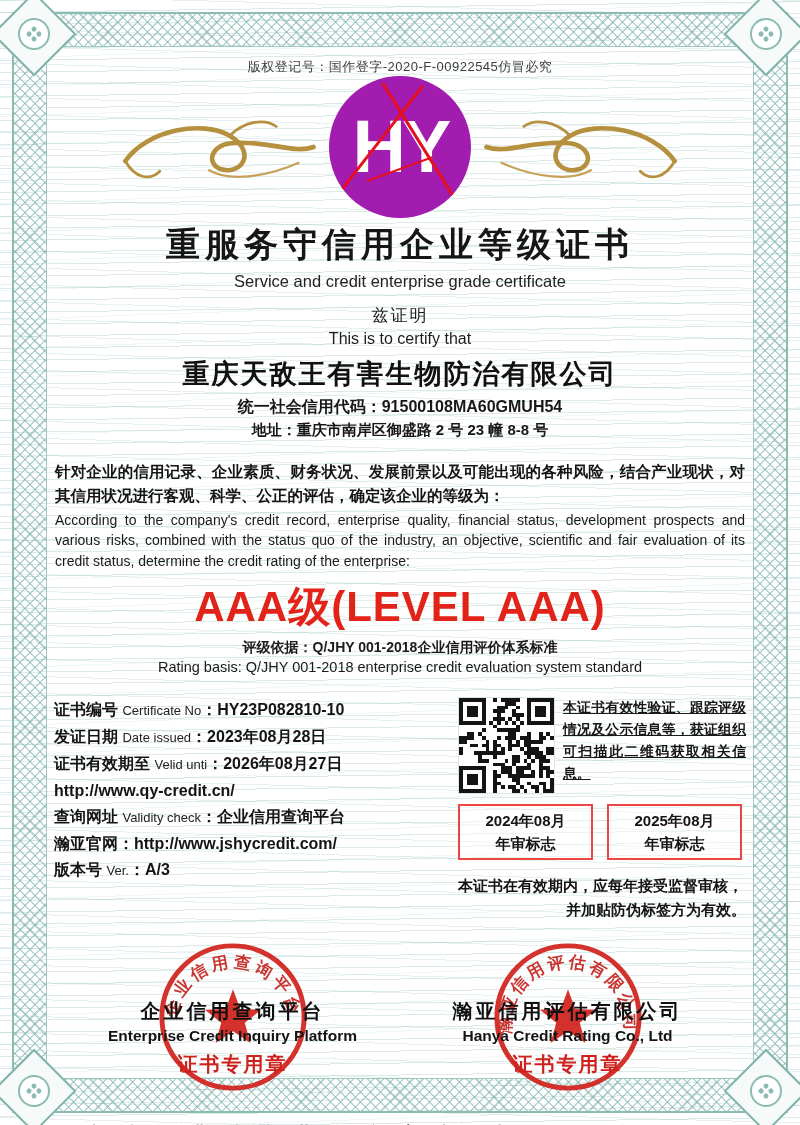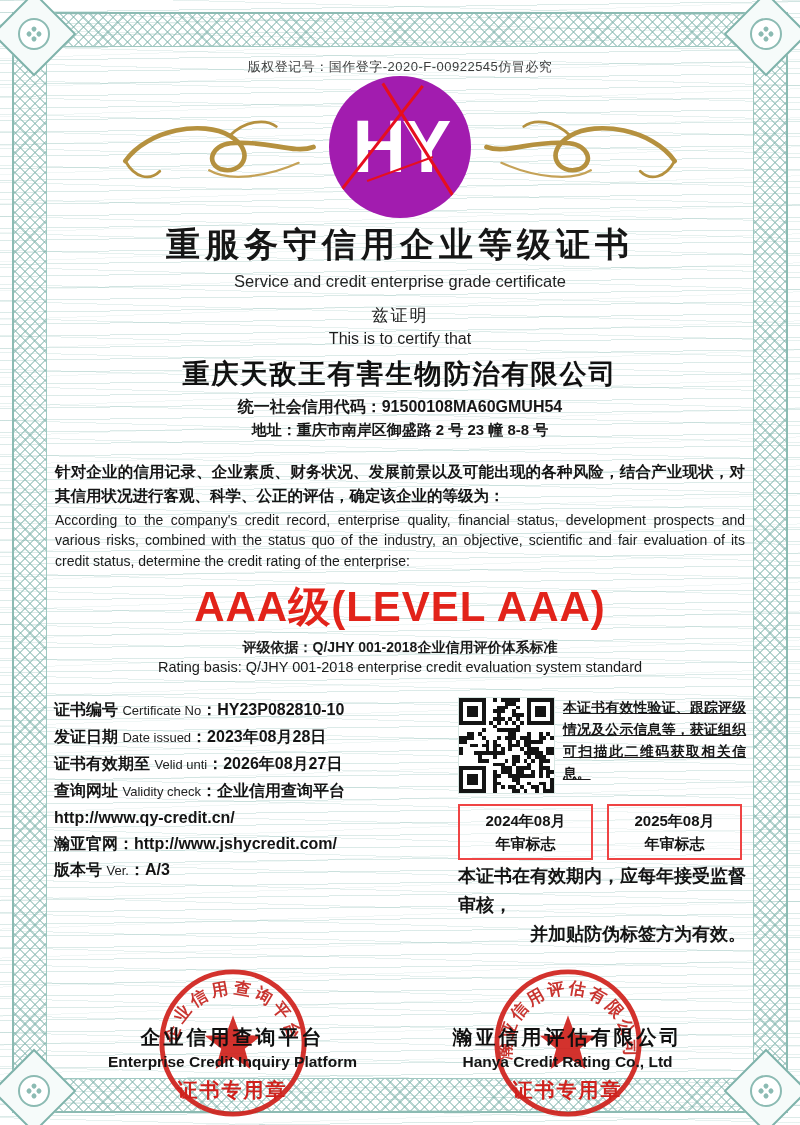--- a/index.html
+++ b/index.html
@@ -63,21 +63,21 @@
   .d-line{font-size:16px;font-weight:600;line-height:26px;color:#141414;white-space:nowrap;}
   .d-line .en{font-size:13px;font-weight:400;color:#222;}
   .d-right{width:288px;flex:0 0 auto;}
   .qr-row{display:flex;gap:8px;text-decoration:underline;}
   .qr{width:95px;height:95px;flex:0 0 auto;border:1px solid #d8e7e3;background:#fff;}
   .qr-note{font-size:13.8px;font-weight:600;line-height:1.6;color:#161616;text-align:justify;}
   .marks{display:flex;gap:14px;margin-top:10px;}
   .mark-box{width:131px;height:52px;border:2px solid #ef4444;background:rgba(255,255,255,.45);
             display:flex;flex-direction:column;align-items:center;justify-content:center;}
   .mark-box div{font-size:15px;font-weight:600;line-height:1.55;color:#141414;}
-  .sup-note{margin-top:2px;font-size:18px;font-weight:600;line-height:1.6;color:#141414;}
+  .sup-note{margin-top:14px;font-size:15px;font-weight:600;line-height:1.6;color:#141414;}
   .sup-note .l1{text-align:left;} .sup-note .l2{text-align:right;}
 
   .stamps{width:640px;margin-top:16px;display:flex;justify-content:space-between;}
   .stamp{position:relative;width:305px;height:162px;}
   .stamp svg.seal{position:absolute;left:50%;top:0;transform:translateX(-50%);width:158px;height:158px;opacity:.92;}
   .stamp .org-cn{position:absolute;left:0;right:0;top:60px;text-align:center;font-size:20px;font-weight:800;
                  letter-spacing:3px;color:#101010;}
   .stamp .org-en{position:absolute;left:0;right:0;top:89px;text-align:center;font-size:15.5px;font-weight:600;color:#141414;}
   .stamp .seal-text{position:absolute;left:0;right:0;top:113px;text-align:center;font-size:20px;font-weight:700;
                     letter-spacing:2px;color:#cf211c;}
@@ -155,22 +155,22 @@
 
     <div class="level">AAA级(LEVEL AAA)</div>
     <div class="basis-cn">评级依据：Q/JHY 001-2018企业信用评价体系标准</div>
     <div class="basis-en">Rating basis: Q/JHY 001-2018 enterprise credit evaluation system standard</div>
 
     <div class="details">
       <div class="d-left">
         <div class="d-line"><span>证书编号</span> <span class="en">Certificate No</span><span>：</span><span>HY23P082810-10</span></div>
         <div class="d-line"><span>发证日期</span> <span class="en">Date issued</span><span>：</span><span>2023年08月28日</span></div>
         <div class="d-line"><span>证书有效期至</span> <span class="en">Velid unti</span><span>：</span><span>2026年08月27日</span></div>
+        <div class="d-line">http://www.qy-credit.cn/</div>
         <div class="d-line"><span>查询网址</span> <span class="en">Validity check</span><span>：</span><span>企业信用查询平台</span></div>
-        <div class="d-line">http://www.qy-credit.cn/</div>
         <div class="d-line"><span>瀚亚官网</span><span>：</span><span>http://www.jshycredit.com/</span></div>
         <div class="d-line"><span>版本号</span> <span class="en">Ver.</span><span>：</span><span>A/3</span></div>
       </div>
       <div class="d-right">
         <div class="qr-row">
           <div class="qr" id="qr"><svg viewBox="0 0 25 25" width="100%" height="100%" shape-rendering="crispEdges">
                 <rect width="25" height="25" fill="#fff"></rect>
                 <rect x="0" y="0" width="1" height="1" fill="#141414"></rect>
                 <rect x="1" y="0" width="1" height="1" fill="#141414"></rect>
                 <rect x="2" y="0" width="1" height="1" fill="#141414"></rect>

